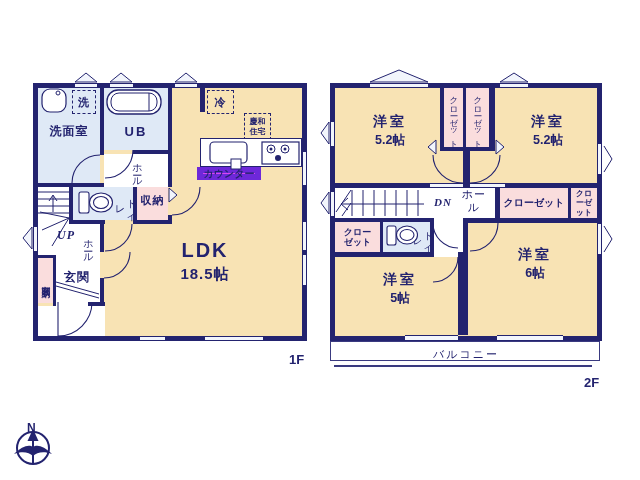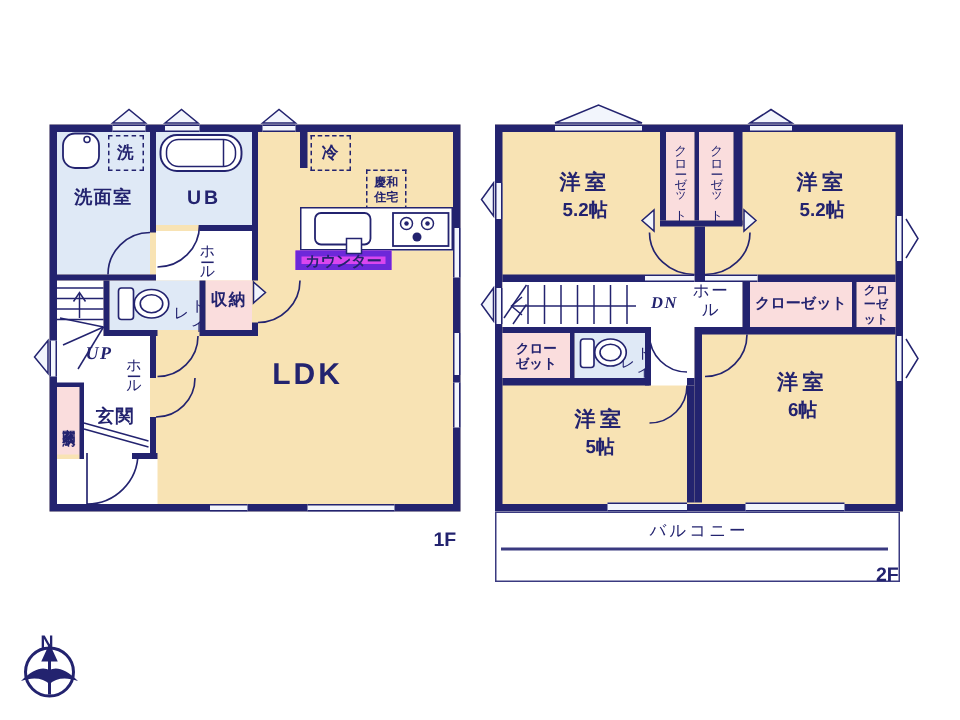--- a/index.html
+++ b/index.html
@@ -14,21 +14,21 @@
   .w { position:absolute; background:#23236f; }
   .winH { position:absolute; background:#f2f5fc; border-top:1px solid #23236f; border-bottom:1px solid #23236f; z-index:5; }
   .winV { position:absolute; background:#f2f5fc; border-left:1px solid #23236f; border-right:1px solid #23236f; z-index:5; }
   .dash { position:absolute; border:1px dashed #23236f; display:flex; align-items:center; justify-content:center; }
   .lbl { position:absolute; display:flex; align-items:center; justify-content:center; text-align:center;
          line-height:1.15; font-weight:700; color:#23236f; letter-spacing:1px; white-space:pre-line; }
   .wrap { word-break:break-all; letter-spacing:0; }
   .vert { writing-mode:vertical-rl; text-orientation:upright; letter-spacing:1px; }
   .serifit { font-family:"Liberation Serif","DejaVu Serif",serif; font-style:italic; }
   .counterbox { position:absolute; background:#ffffff; border:1.5px solid #23236f; }
-  .thin { position:absolute; background:#d946ef; border:4px solid #6d28d9; }
+  .thin { position:absolute; background:#d946ef; border:6px solid #6d28d9; }
   .overlay { position:absolute; left:0; top:0; z-index:6; pointer-events:none; }
   .tag { position:absolute; font-weight:700; font-size:13px; color:#23236f; }
   .balcony { position:absolute; background:#ffffff; border:1.5px solid #3a3a80; }
   .company { position:absolute; font-size:16px; font-weight:700; color:#d5d3c9; letter-spacing:2px; }
 </style>
 </head>
 <body>
 
 <div class="canvas">
 
@@ -78,20 +78,21 @@
     <div class="lbl" style="left:0px;top:36px;width:62px;height:16px;font-size:12px;">洗面室</div>
     <div class="lbl" style="left:66px;top:36px;width:64px;height:16px;font-size:13px;letter-spacing:2px;">UB</div>
     <div class="lbl vert" style="left:92px;top:64px;width:14px;height:35px;font-size:10px;font-weight:400;">ホール</div>
     <div class="lbl vert" style="left:81px;top:100px;width:13px;height:32px;font-size:10px;font-weight:400;">トイレ</div>
     <div class="lbl" style="left:99px;top:104px;width:31px;height:16px;font-size:11px;">収納</div>
     <div class="lbl serifit" style="left:16px;top:140px;width:24px;height:15px;font-size:12px;">UP</div>
     <div class="lbl vert" style="left:43px;top:140px;width:14px;height:35px;font-size:10px;font-weight:400;">ホール</div>
     <div class="lbl vert wrap" style="left:1px;top:172px;width:13px;height:42px;font-size:8.5px;">玄関収納</div>
     <div class="lbl" style="left:22px;top:182px;width:34px;height:15px;font-size:12px;">玄関</div>
     <div class="lbl" style="left:112px;top:150px;width:110px;height:24px;font-size:20px;letter-spacing:2px;text-align:center;">LDK</div>
+    <div class="lbl" style="left:112px;top:176px;width:110px;height:20px;font-size:15px;">18.5帖</div>
   </div>
 
   <div class="plan" style="left:330px;top:83px;width:272px;height:258px;">
 
     <div class="fill pink" style="left:109px;top:0px;width:19px;height:59px;"></div>
     <div class="fill pink" style="left:131px;top:0px;width:23px;height:59px;"></div>
     <div class="fill white" style="left:0px;top:100px;width:95px;height:30px;"></div>
     <div class="fill white" style="left:95px;top:100px;width:65px;height:30px;"></div>
     <div class="fill white" style="left:99px;top:130px;width:29px;height:39px;"></div>
     <div class="fill pink" style="left:165px;top:100px;width:68px;height:30px;"></div>
@@ -129,21 +130,21 @@
     <div class="lbl" style="left:165px;top:107px;width:68px;height:15px;font-size:10px;letter-spacing:0;">クローゼット</div>
     <div class="lbl wrap" style="left:237px;top:102px;width:24px;height:26px;font-size:8px;">クローゼット</div>
     <div class="lbl wrap" style="left:7px;top:136px;width:31px;height:26px;font-size:9px;">クローゼット</div>
     <div class="lbl vert" style="left:81px;top:135px;width:13px;height:28px;font-size:9.5px;font-weight:400;">トイレ</div>
     <div class="lbl" style="left:30px;top:182px;width:70px;height:18px;font-size:14px;letter-spacing:3px;">洋室</div>
     <div class="lbl" style="left:30px;top:202px;width:70px;height:16px;font-size:12.5px;letter-spacing:0;">5帖</div>
     <div class="lbl" style="left:165px;top:157px;width:70px;height:18px;font-size:14px;letter-spacing:3px;">洋室</div>
     <div class="lbl" style="left:165px;top:177px;width:70px;height:16px;font-size:12.5px;letter-spacing:0;">6帖</div>
   </div>
 
-  <div class="balcony" style="left:330px;top:341px;width:270px;height:47px;">
+  <div class="balcony" style="left:330px;top:341px;width:270px;height:20px;">
     <div style="position:absolute;left:3px;top:23px;width:258px;height:1.5px;background:#3a3a80;"></div>
     <div class="lbl" style="left:0px;top:5px;width:270px;height:14px;font-size:11px;font-weight:400;letter-spacing:2px;">バルコニー</div>
   </div>
 
   <div class="tag" style="left:289px;top:352px;">1F</div>
   <div class="tag" style="left:584px;top:375px;">2F</div>
 
   <div class="winH" style="left:75px;top:83px;width:22px;height:5px;"></div>
   <div class="winH" style="left:110px;top:83px;width:23px;height:5px;"></div>
   <div class="winH" style="left:175px;top:83px;width:22px;height:5px;"></div>

